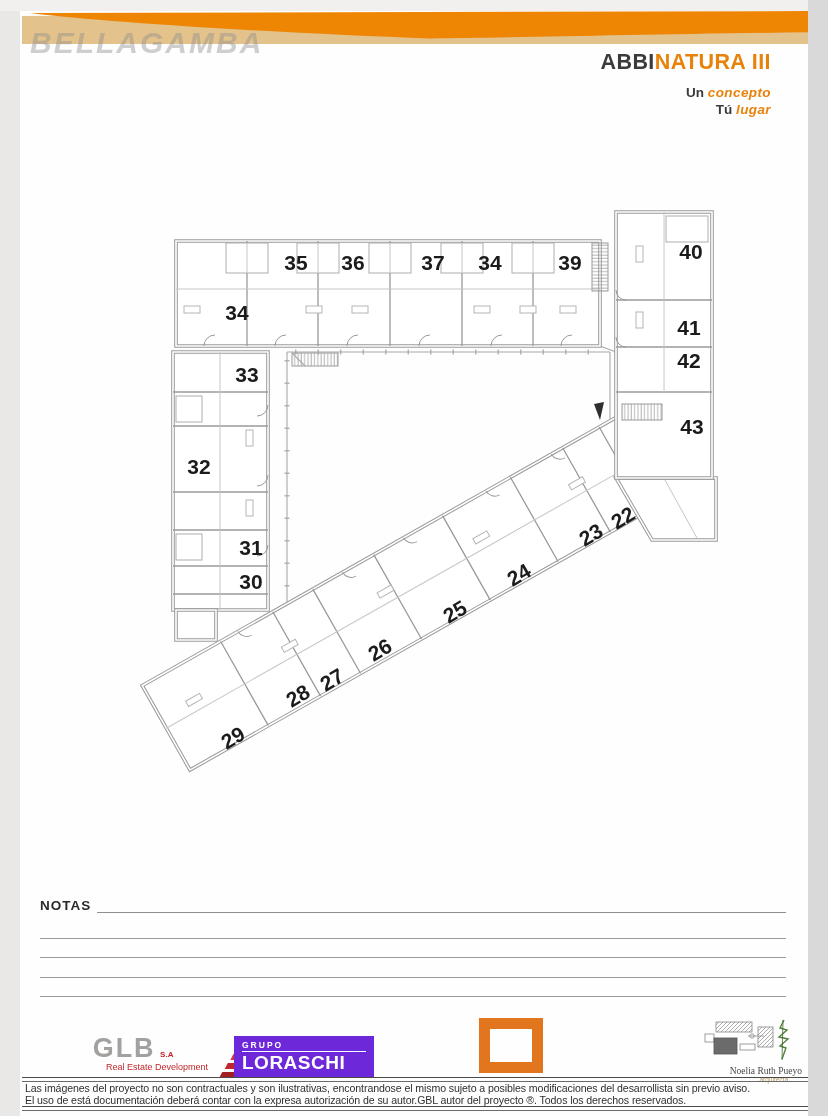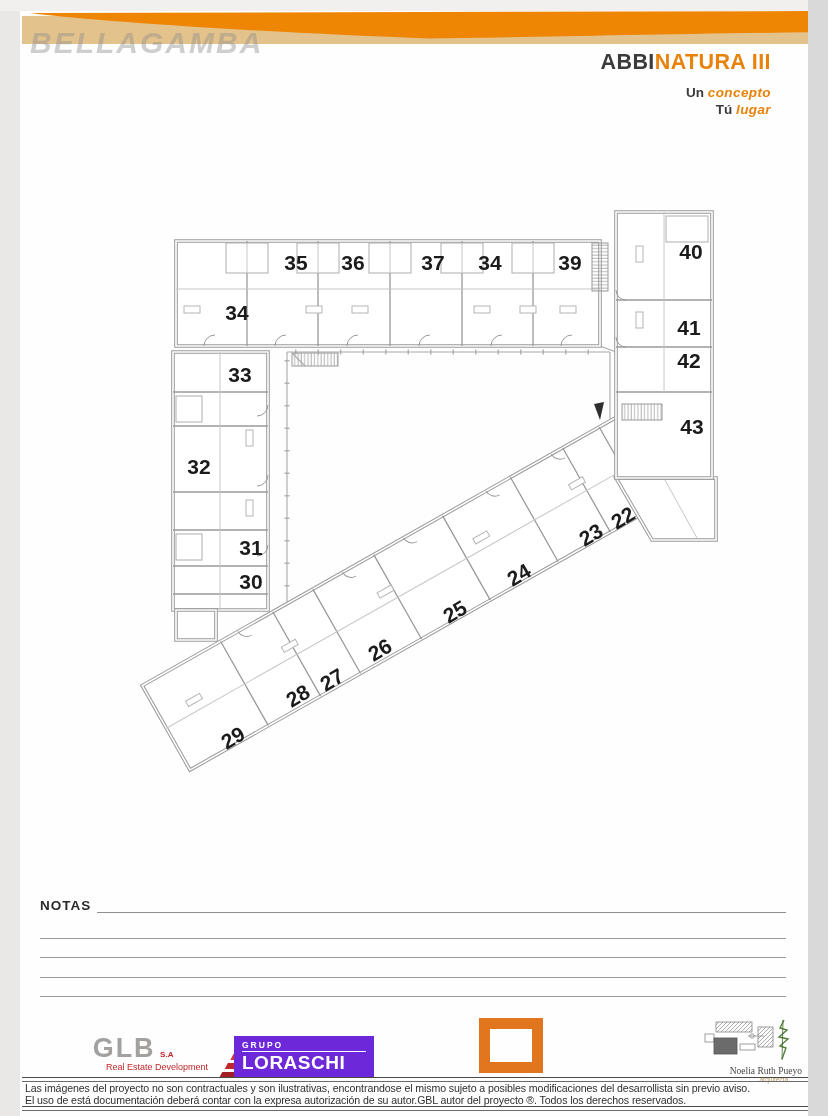--- a/index.html
+++ b/index.html
@@ -185,21 +185,21 @@
       <div class="unit-num" style="left: 237px; top: 313px; transform: translate(-50%, -50%) rotate(0deg);">34</div>
       <div class="unit-num" style="left: 296px; top: 263px; transform: translate(-50%, -50%) rotate(0deg);">35</div>
       <div class="unit-num" style="left: 353px; top: 263px; transform: translate(-50%, -50%) rotate(0deg);">36</div>
       <div class="unit-num" style="left: 433px; top: 263px; transform: translate(-50%, -50%) rotate(0deg);">37</div>
       <div class="unit-num" style="left: 490px; top: 263px; transform: translate(-50%, -50%) rotate(0deg);">34</div>
       <div class="unit-num" style="left: 570px; top: 263px; transform: translate(-50%, -50%) rotate(0deg);">39</div>
       <div class="unit-num" style="left: 691px; top: 252px; transform: translate(-50%, -50%) rotate(0deg);">40</div>
       <div class="unit-num" style="left: 689px; top: 328px; transform: translate(-50%, -50%) rotate(0deg);">41</div>
       <div class="unit-num" style="left: 689px; top: 361px; transform: translate(-50%, -50%) rotate(0deg);">42</div>
       <div class="unit-num" style="left: 692px; top: 427px; transform: translate(-50%, -50%) rotate(0deg);">43</div>
-      <div class="unit-num" style="left: 240px; top: 375px; transform: translate(-50%, -50%) rotate(0deg);">33</div>
+      <div class="unit-num" style="left: 247px; top: 375px; transform: translate(-50%, -50%) rotate(0deg);">33</div>
       <div class="unit-num" style="left: 199px; top: 467px; transform: translate(-50%, -50%) rotate(0deg);">32</div>
       <div class="unit-num" style="left: 251px; top: 548px; transform: translate(-50%, -50%) rotate(0deg);">31</div>
       <div class="unit-num" style="left: 251px; top: 582px; transform: translate(-50%, -50%) rotate(0deg);">30</div>
       <div class="unit-num" style="left: 233px; top: 738px; transform: translate(-50%, -50%) rotate(-30deg);">29</div>
       <div class="unit-num" style="left: 298px; top: 696px; transform: translate(-50%, -50%) rotate(-30deg);">28</div>
       <div class="unit-num" style="left: 332px; top: 680px; transform: translate(-50%, -50%) rotate(-30deg);">27</div>
       <div class="unit-num" style="left: 380px; top: 650px; transform: translate(-50%, -50%) rotate(-30deg);">26</div>
       <div class="unit-num" style="left: 455px; top: 612px; transform: translate(-50%, -50%) rotate(-30deg);">25</div>
       <div class="unit-num" style="left: 519px; top: 575px; transform: translate(-50%, -50%) rotate(-30deg);">24</div>
       <div class="unit-num" style="left: 591px; top: 535px; transform: translate(-50%, -50%) rotate(-30deg);">23</div>

